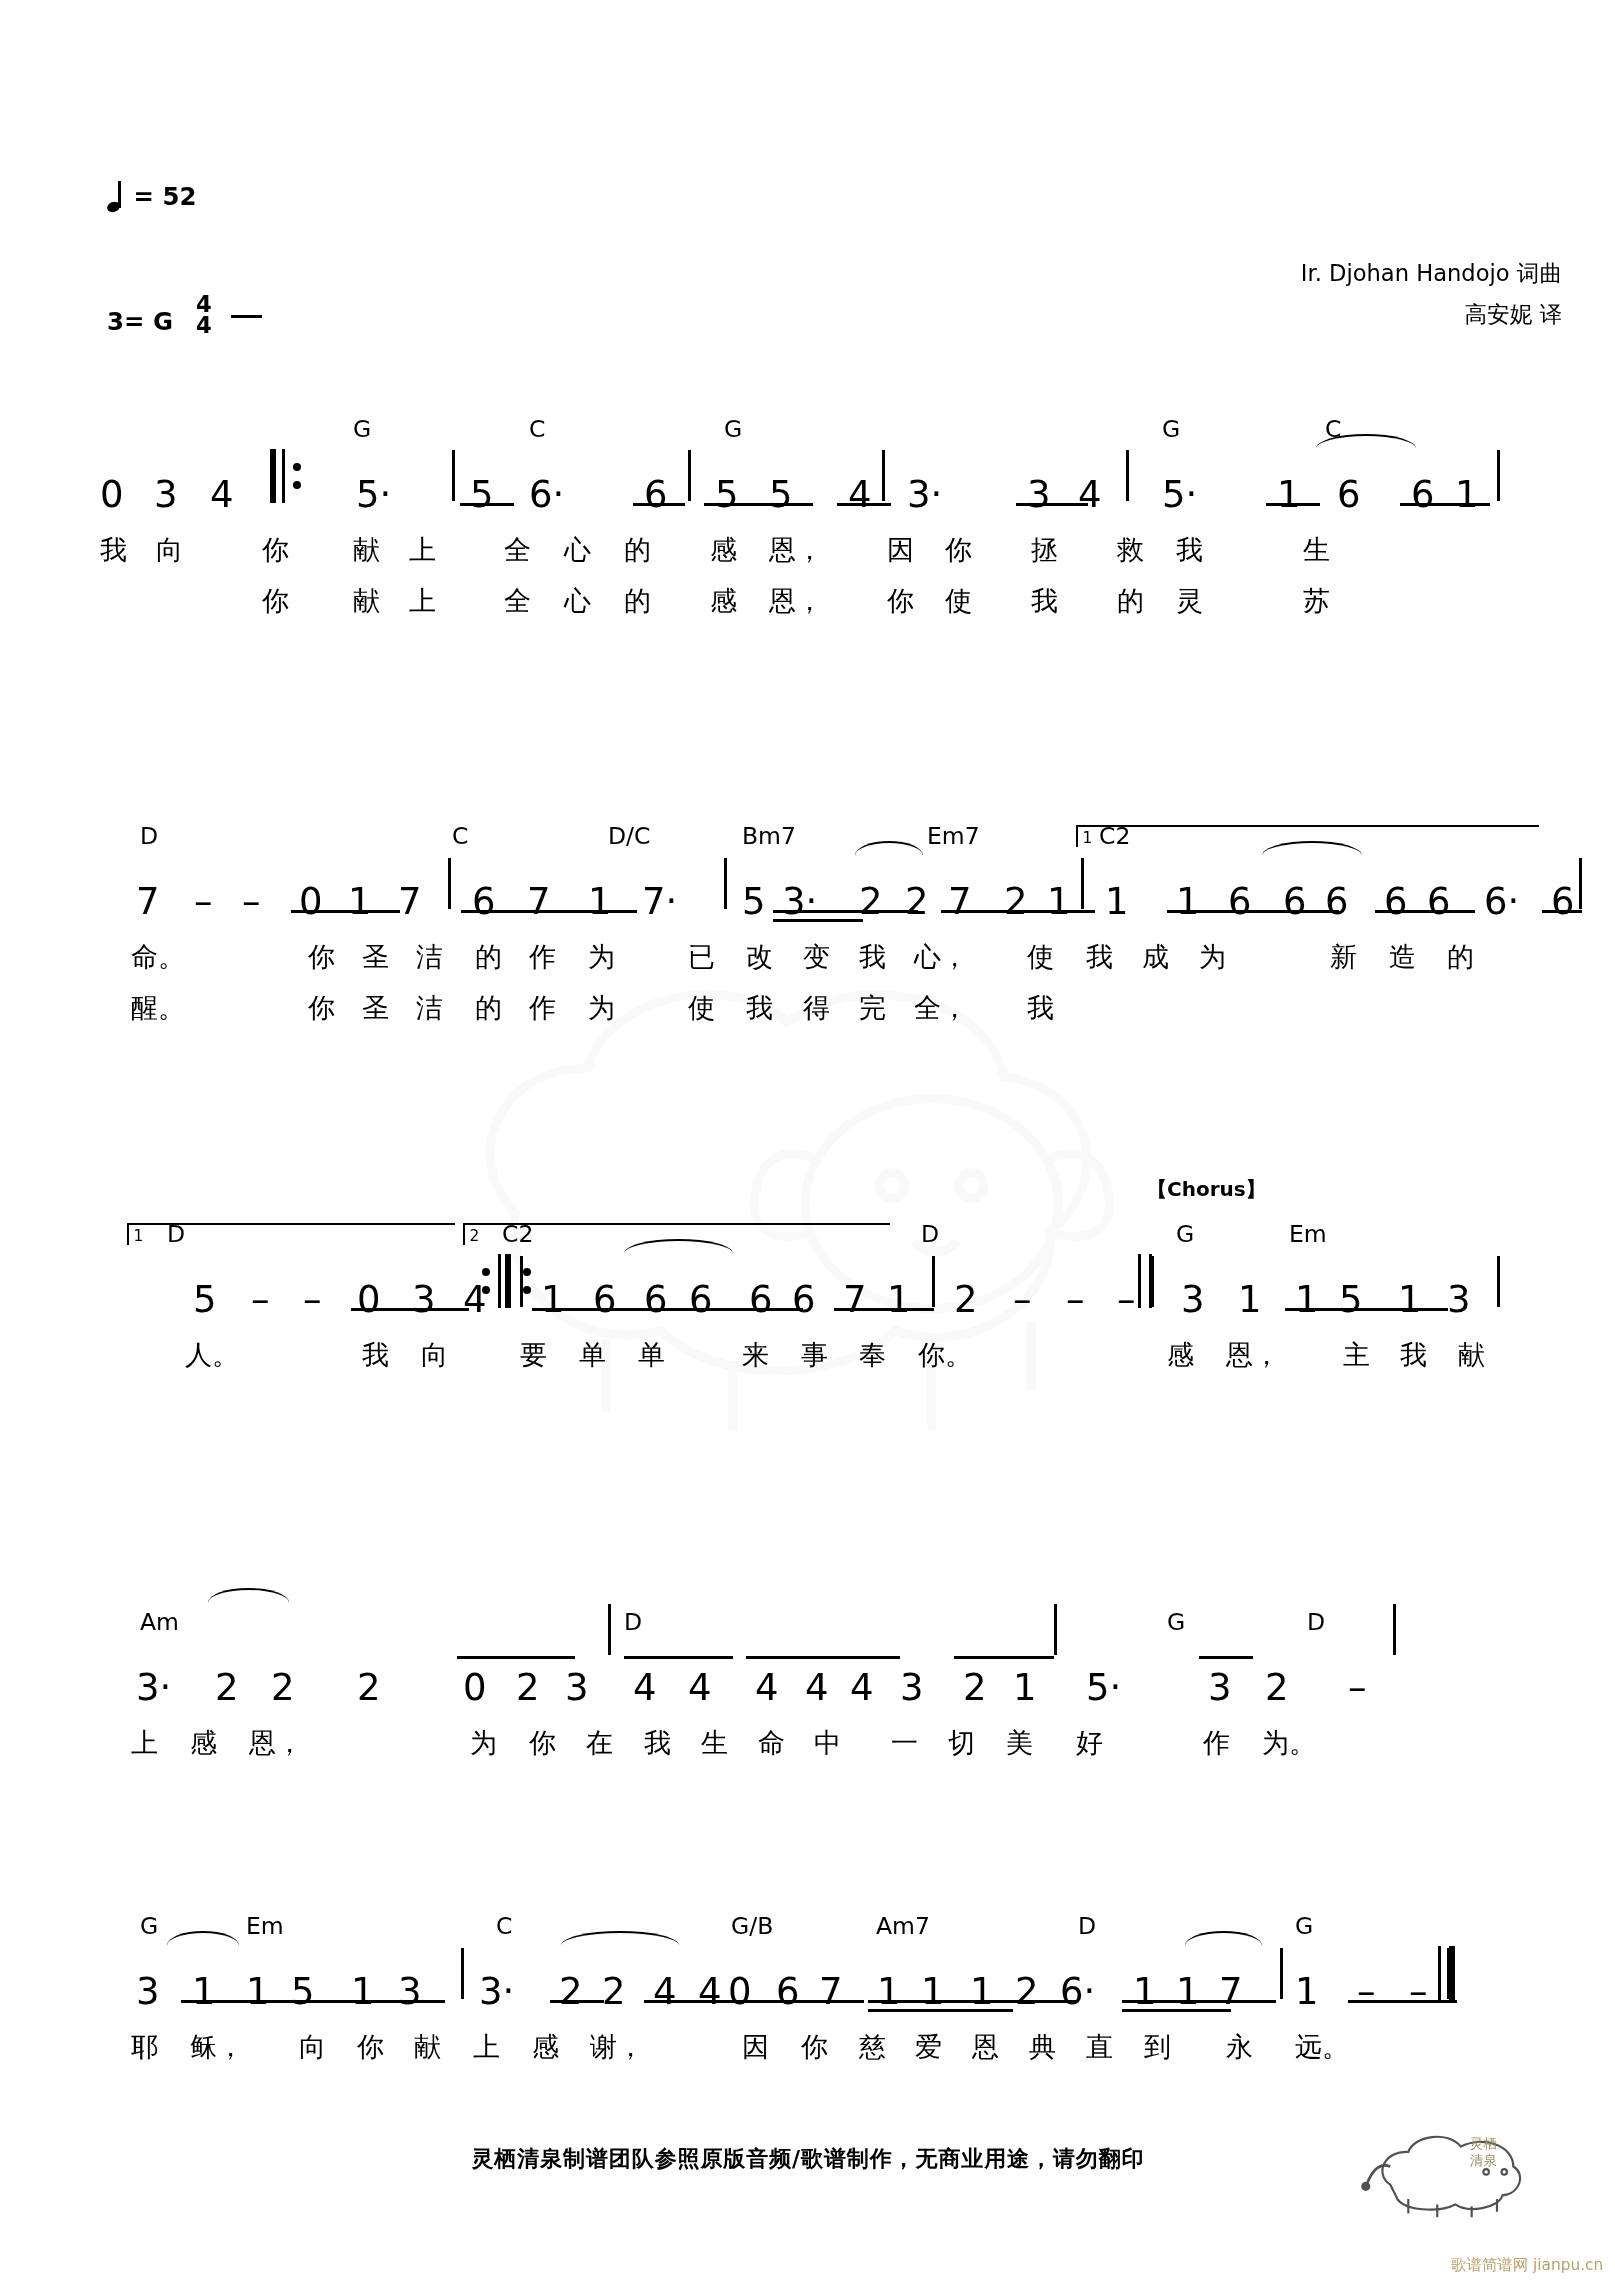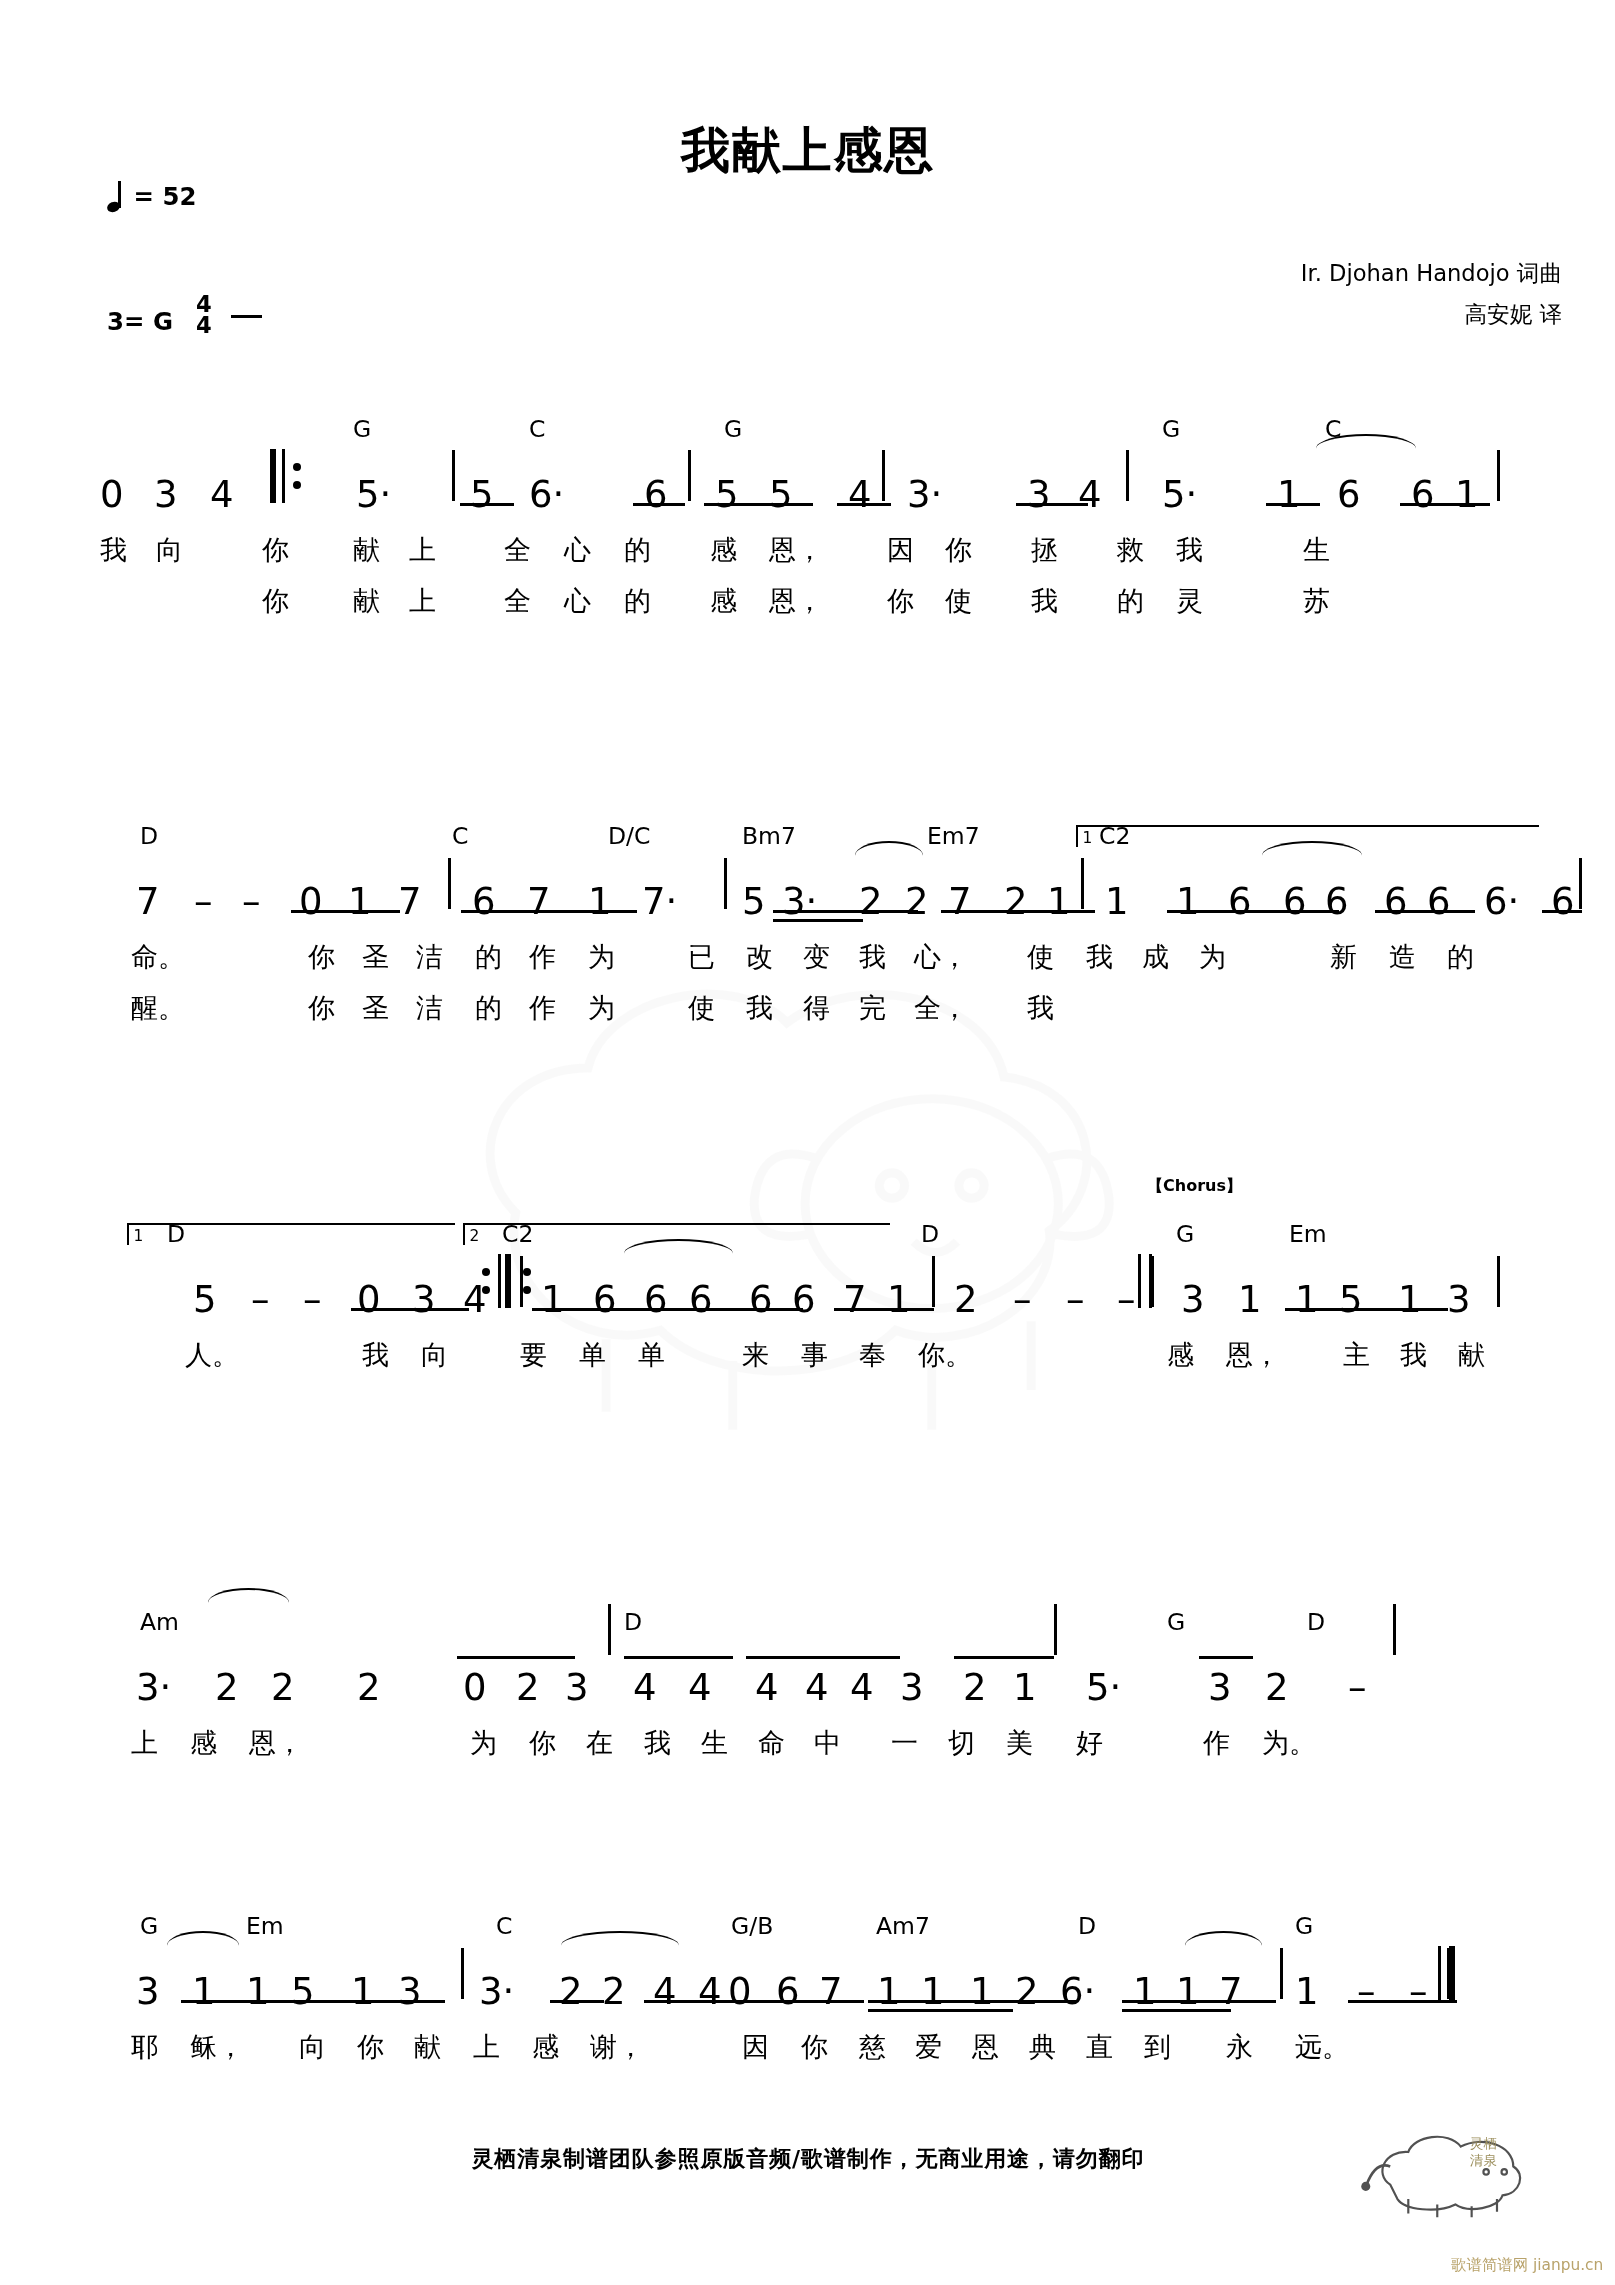--- a/index.html
+++ b/index.html
@@ -110,21 +110,21 @@
   .rep-dot { position:absolute; width:8.1px; height:8.1px; border-radius:50%; background:#000; }
   .ending {
     position:absolute; border-top:2.7px solid #000; border-left:2.7px solid #000;
     height:20px;
   }
   .ending .num {
     position:absolute; left:4.5px; top:1.8px; font-size:15.4px;
     font-family:"DejaVu Sans", sans-serif;
   }
   .chorus-label {
-    position:absolute; font-size:16px; font-weight:bold;
+    position:absolute; font-size:20px; font-weight:bold;
     font-family:"DejaVu Sans", sans-serif;
   }
 
   
   .footer {
     position:absolute; left:0; top:2144px; width:1616px;
     text-align:center; font-size:22px; font-weight:bold;
     font-family:"DejaVu Serif", serif; letter-spacing:0.9px;
   }
   .logo { position:absolute; right:81px; top:2121px; width:181px; height:100px; opacity:0.85; }
@@ -162,21 +162,20 @@
 
   <div class="keysig">
     <span>3=  G</span>
     <span class="meter">
       <span class="top">4</span>
       <span class="bot">4</span>
     </span>
   </div>
   <div class="deco" style="left:231px; top:315px; width:31px; height:2.7px;"></div>
 
-  <div class="title">我献上感恩</div>
   <div class="credit c1">Ir. Djohan Handojo 词曲</div>
   <div class="credit c2">高安妮 译</div>
 
   <div class="system" id="sys0" style="top:407px;">
     <div class="chordrow">
         <div class="chord" style="left: 353px;">G</div>
         <div class="chord" style="left: 529px;">C</div>
         <div class="chord" style="left: 724px;">G</div>
         <div class="chord" style="left: 1162px;">G</div>
         <div class="chord" style="left: 1325px;">C</div>

